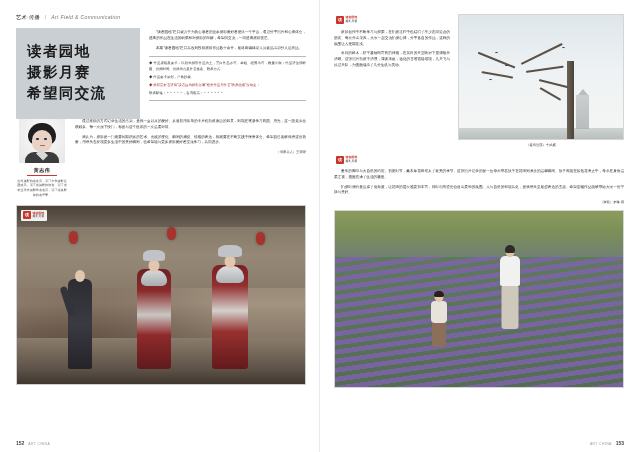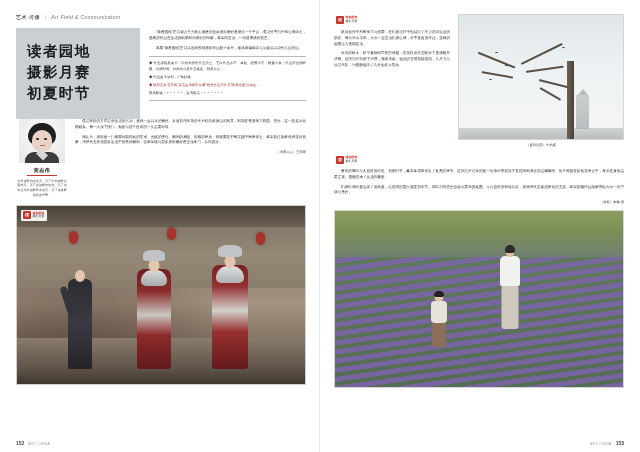--- a/index.html
+++ b/index.html
@@ -441,21 +441,21 @@
 
     <div class="running-head">
       <span class="cn">艺术·传播</span>
       <span class="sep">/</span>
       <span class="en">Art Field &amp; Communication</span>
     </div>
 
     <div class="title-block">
       <div class="line">读者园地</div>
       <div class="line">摄影月赛</div>
-      <div class="line">初夏时节</div>
+      <div class="line">希望同交流</div>
     </div>
 
     <div class="intro-col">
       <p class="intro-p indent">"读者园地"栏目致力于为热心读者的业余摄影爱好者提供一个平台，通过分享照片和心得体会，提高的作品在生活的细腻和对摄影的理解，希望同交流，一同提高摄影技艺。</p>
       <p class="intro-p indent">本期"读者园地"栏目共收到投稿摄影作品数十余件，最终由编辑部人员遴选出部分入选作品。</p>
       <div class="rule-box">
         <p>◆ 作品规格及要求：以彩色摄影作品为主，黑白作品亦可。单幅、组照均可，数量不限；作品请注明标题、拍摄时间、拍摄地点及作者姓名、联系方式。</p>
         <p>◆ 作品要求原创，严禁抄袭。</p>
         <p class="hl">◆ 摄影爱好者请将"读者园地摄影月赛"相关作品与作者"联系信息"投稿至：</p>
         <p>联系邮箱：＊＊＊＊＊，咨询电话：＊＊＊＊＊＊</p>

